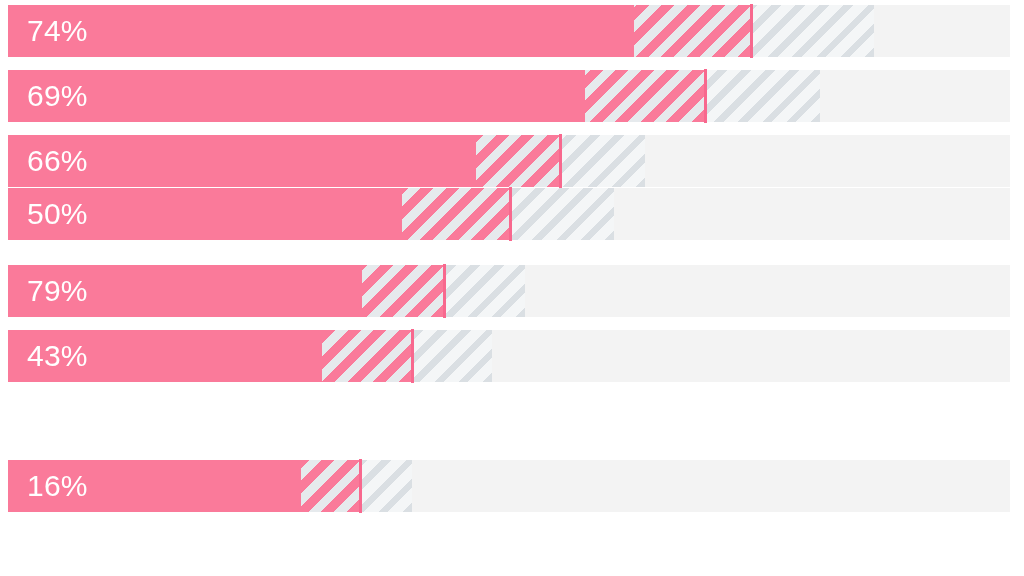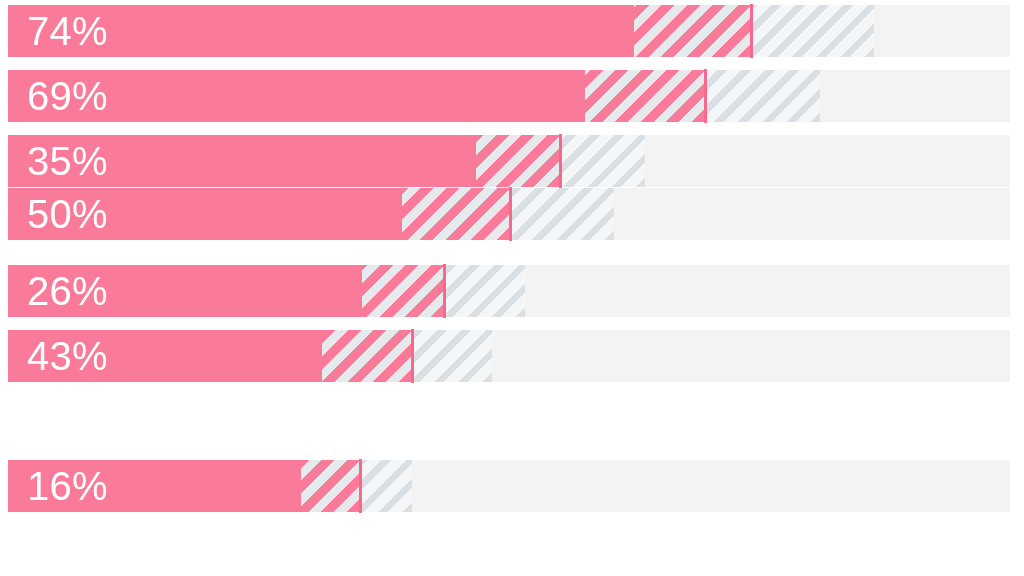--- a/index.html
+++ b/index.html
@@ -85,21 +85,21 @@
   }
 
   .bar-label {
     position: absolute;
     left: 19px;
     top: 0;
     height: 100%;
     display: flex;
     align-items: center;
     color: #ffffff;
-    font-size: 40px;
+    font-size: 30px;
     font-weight: 400;
     letter-spacing: 0.2px;
     line-height: 1;
     font-family: "Liberation Sans", sans-serif;
     pointer-events: none;
     white-space: nowrap;
   }
 </style>
 </head>
 <body>
@@ -120,37 +120,37 @@
       <div class="seg-solid" style="width: 577px;"></div>
       <div class="marker" style="left: 696px;"></div>
       <div class="bar-label">69%</div>
     </div>
     <div class="bar-row" style="top: 135px; width: 1002px; height: 52px;">
       <div class="track" style="width: 1002px;"></div>
       <div class="seg-gray" style="width: 637px;"></div>
       <div class="seg-hatch" style="width: 551px;"></div>
       <div class="seg-solid" style="width: 468px;"></div>
       <div class="marker" style="left: 551px;"></div>
-      <div class="bar-label">35%</div>
+      <div class="bar-label">66%</div>
     </div>
     <div class="bar-row" style="top: 188px; width: 1002px; height: 52px;">
       <div class="track" style="width: 1002px;"></div>
       <div class="seg-gray" style="width: 606px;"></div>
       <div class="seg-hatch" style="width: 501px;"></div>
       <div class="seg-solid" style="width: 394px;"></div>
       <div class="marker" style="left: 501px;"></div>
       <div class="bar-label">50%</div>
     </div>
     <div class="bar-row" style="top: 265px; width: 1002px; height: 52px;">
       <div class="track" style="width: 1002px;"></div>
       <div class="seg-gray" style="width: 517px;"></div>
       <div class="seg-hatch" style="width: 435px;"></div>
       <div class="seg-solid" style="width: 354px;"></div>
       <div class="marker" style="left: 435px;"></div>
-      <div class="bar-label">26%</div>
+      <div class="bar-label">79%</div>
     </div>
     <div class="bar-row" style="top: 330px; width: 1002px; height: 52px;">
       <div class="track" style="width: 1002px;"></div>
       <div class="seg-gray" style="width: 484px;"></div>
       <div class="seg-hatch" style="width: 403px;"></div>
       <div class="seg-solid" style="width: 314px;"></div>
       <div class="marker" style="left: 403px;"></div>
       <div class="bar-label">43%</div>
     </div>
     <div class="bar-row" style="top: 460px; width: 1002px; height: 52px;">

